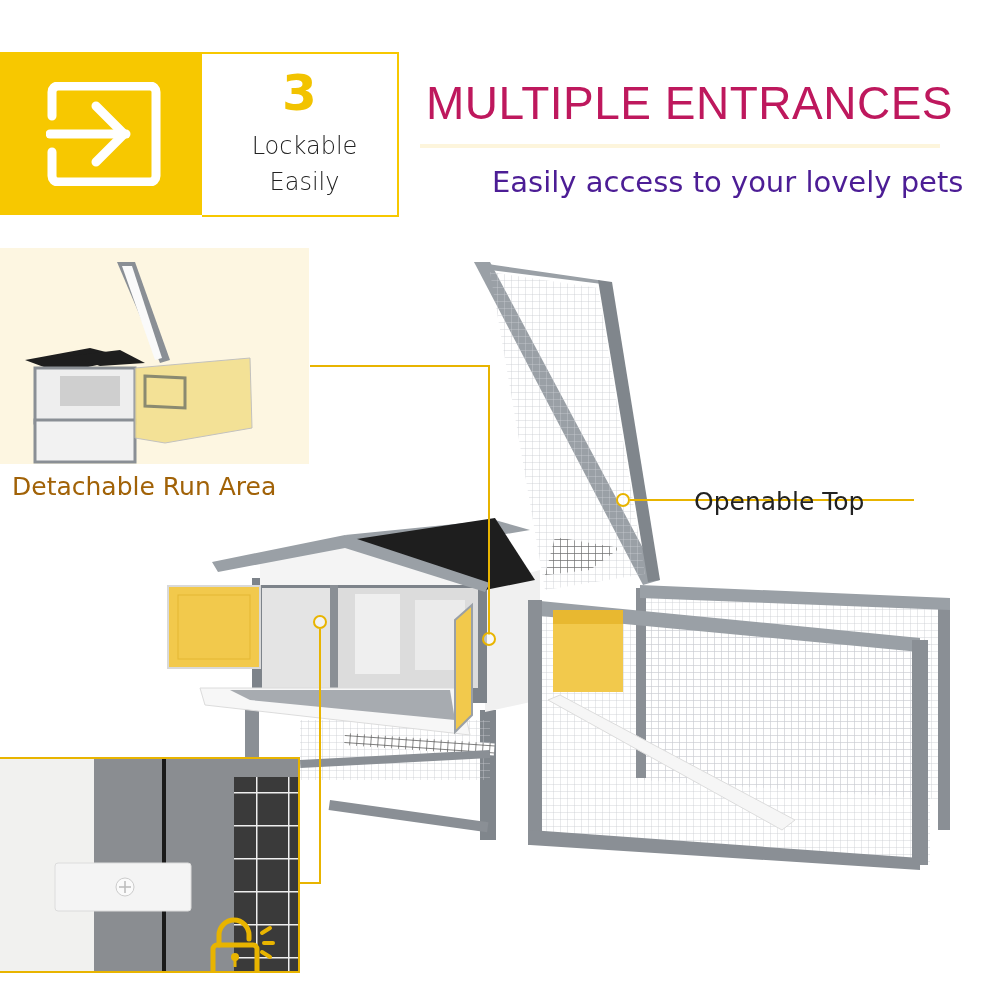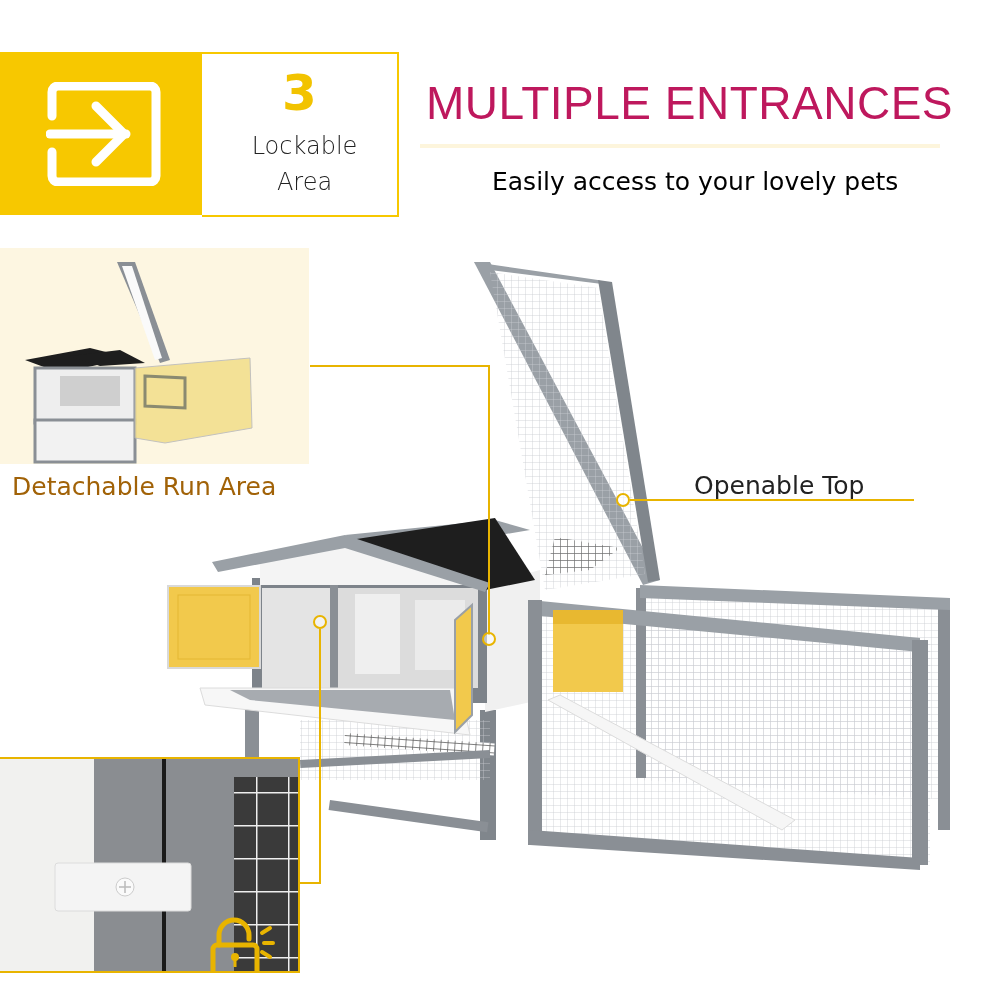--- a/index.html
+++ b/index.html
@@ -36,21 +36,21 @@
     font-family: "Liberation Sans", sans-serif;
     font-size: 46px; line-height: 54px; color: #be185d;
     letter-spacing: 0.5px;
   }
   .headline-rule {
     left: 420px; top: 144px; width: 520px; height: 4px;
     background: #fdf5dc;
   }
   .subhead {
     left: 492px; top: 164px;
-    font-size: 25px; line-height: 36px; color: #000000;
+    font-size: 29px; line-height: 36px; color: #4c1d95;
   }
 
   
   .run-thumb {
     left: 0; top: 248px; width: 309px; height: 216px;
     background: #fdf6e1;
   }
   .run-caption {
     left: 12px; top: 468px;
     font-size: 25px; line-height: 38px; color: #a16207;
@@ -59,21 +59,21 @@
   
   .hline { height: 2px; background: #e8b400; }
   .vline { width: 2px; background: #e8b400; }
   .callout-dot {
     width: 14px; height: 14px; border-radius: 50%;
     border: 2px solid #e8b400; background: rgba(255,255,255,0.5);
     box-sizing: border-box;
   }
 
   .openable-label {
-    left: 694px; top: 468px;
+    left: 694px; top: 484px;
     font-size: 25px; line-height: 36px; color: #222;
   }
 
   
   .latch-inset {
     left: 0; top: 757px; width: 300px; height: 216px;
     border: 2px solid #e8b400; border-left: none; box-sizing: border-box;
     overflow: hidden; background: #8a8d91;
   }
   .hutch-svg { left: 0; top: 0; }
@@ -161,21 +161,21 @@
   <svg class="abs" style="left:46px;top:30px" width="116" height="104" viewBox="0 0 116 104">
     <path d="M6 34 V10 A6 6 0 0 1 12 4 H104 A6 6 0 0 1 110 10 V94 A6 6 0 0 1 104 100 H12 A6 6 0 0 1 6 94 V70" fill="none" stroke="#fff" stroke-width="9" stroke-linecap="round"></path>
     <path d="M4 52 H80" stroke="#fff" stroke-width="9" stroke-linecap="round"></path>
     <path d="M50 24 L78 52 L50 80" fill="none" stroke="#fff" stroke-width="9" stroke-linecap="round" stroke-linejoin="round"></path>
   </svg>
 </div>
 
 <div class="abs badge-text-box">
   <div class="abs badge-number">3</div>
   <div class="abs badge-label" style="top:74px">Lockable</div>
-  <div class="abs badge-label" style="top:110px">Area</div>
+  <div class="abs badge-label" style="top:110px">Easily</div>
 </div>
 
 <div class="abs headline">MULTIPLE ENTRANCES</div>
 <div class="abs headline-rule"></div>
 <div class="abs subhead">Easily access to your lovely pets</div>
 
 <div class="abs run-thumb">
   <svg width="309" height="216" viewBox="0 0 309 216">
     <polygon points="117,14 135,14 170,112 160,115" fill="#8a8f95"></polygon>
     <polygon points="122,18 132,18 162,110 155,112" fill="#fafafa"></polygon>

